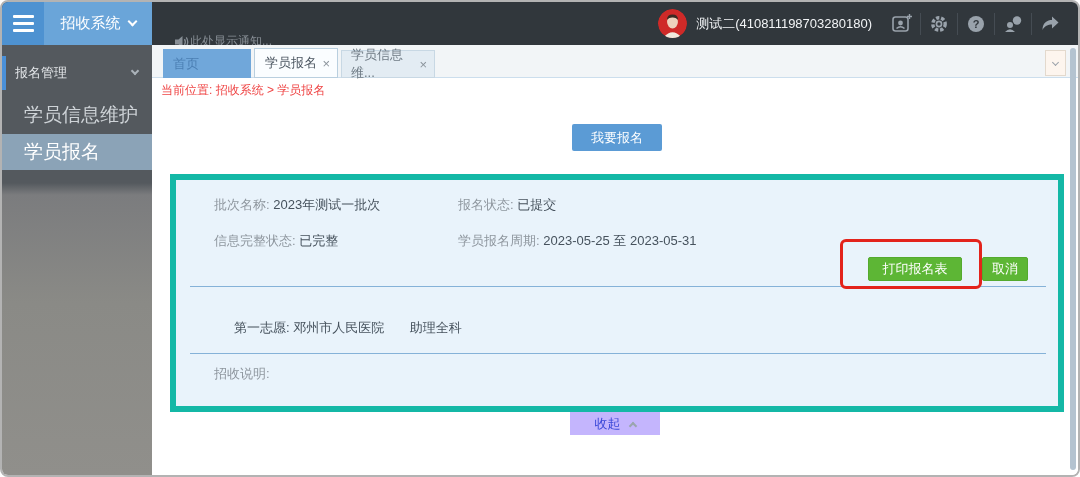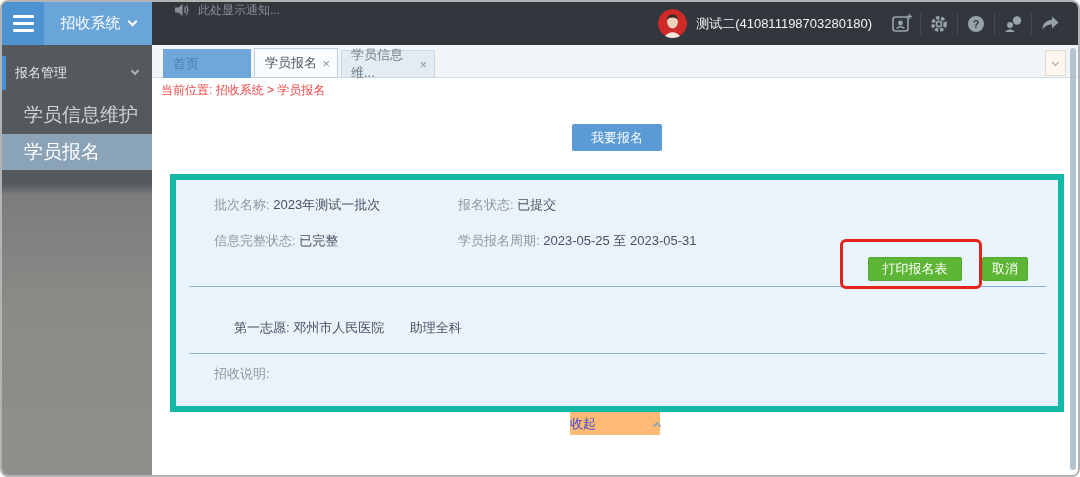--- a/index.html
+++ b/index.html
@@ -10,21 +10,21 @@
 
   
   .topbar { position:absolute; left:0; top:0; width:1076px; height:43px; background:#31373c; }
   .hamburger { position:absolute; left:0; top:0; width:42px; height:43px; background:#4e92d1;
                display:flex; flex-direction:column; justify-content:center; align-items:center; gap:4px; cursor:pointer; }
   .hamburger i { display:block; width:21px; height:3px; background:#fff; border-radius:1px; }
   .brand { position:absolute; left:42px; top:0; width:108px; height:43px; background:#6aa5d9;
            color:#fff; font-size:15px; display:flex; align-items:center; justify-content:center; gap:8px; cursor:pointer; }
   .chev { display:inline-block; width:7px; height:7px; border-right:2px solid #fff; border-bottom:2px solid #fff;
           transform:rotate(45deg); margin-top:-4px; }
-  .notice { position:absolute; left:172px; top:0; height:48px; display:flex; align-items:flex-start; gap:8px;
+  .notice { position:absolute; left:172px; top:0; height:48px; display:flex; align-items:flex-end; 
             color:#878e95; font-size:12px; }
   .user-cluster { position:absolute; right:10px; top:0; height:43px; display:flex; align-items:center; }
   .avatar { width:29px; height:29px; border-radius:50%; overflow:hidden; flex:0 0 29px; cursor:pointer; }
   .username { color:#f2f4f6; font-size:13px; margin:0 12px 0 9px; white-space:nowrap; cursor:pointer; }
   .tb-icon { width:36px; height:43px; display:flex; align-items:center; justify-content:center; cursor:pointer; position:relative; }
   .vdiv { width:1px; height:22px; background:#454c53; }
 
   
   .sidebar { position:absolute; left:0; top:43px; width:150px; height:430px;
              background:linear-gradient(180deg,#54595e 0,#54595e 138px,#7b7c7e 150px,#8a8a86 60%,#908f8b 100%); }
@@ -60,22 +60,22 @@
   .panel { position:absolute; left:18px; top:73px; width:894px; height:238px; background:#e9f3fb;
            border:6px solid #14b8a6; }
   .fld { position:absolute; font-size:13px; white-space:nowrap; }
   .fld .lb { color:#8e969e; }
   .fld .vl { color:#46525d; }
   .green-btn { position:absolute; height:24px; background:#5db635; border:1px solid #54aa2e; border-radius:2px;
                color:#fff; font-size:13px; cursor:pointer; }
   .red-box { position:absolute; left:664px; top:59px; width:142px; height:50px; border:3px solid #e3231b;
              border-radius:6px; pointer-events:none; z-index:3; }
   .hdiv { position:absolute; left:14px; width:856px; height:1px; background:#85b2d8; }
-  .collapse { position:absolute; left:418px; top:311px; width:90px; height:23px; background:#fdba74;
-              display:flex; align-items:center; justify-content:space-between; gap:9px; cursor:pointer; }
+  .collapse { position:absolute; left:418px; top:311px; width:90px; height:23px; background:#c4b5fd;
+              display:flex; align-items:center; justify-content:center; gap:9px; cursor:pointer; }
   .collapse .txt { color:#3c49d8; font-size:13px; }
   .collapse .chev { border-color:#9aa5ae; transform:rotate(-135deg); margin-top:4px; width:6px; height:6px; }
 
   .right-strip { position:absolute; right:2px; top:46px; bottom:5px; width:6px; background:#b4c3d0; border-radius:3px; }
 </style>
 </head>
 <body>
 
 <div class="window">
 

